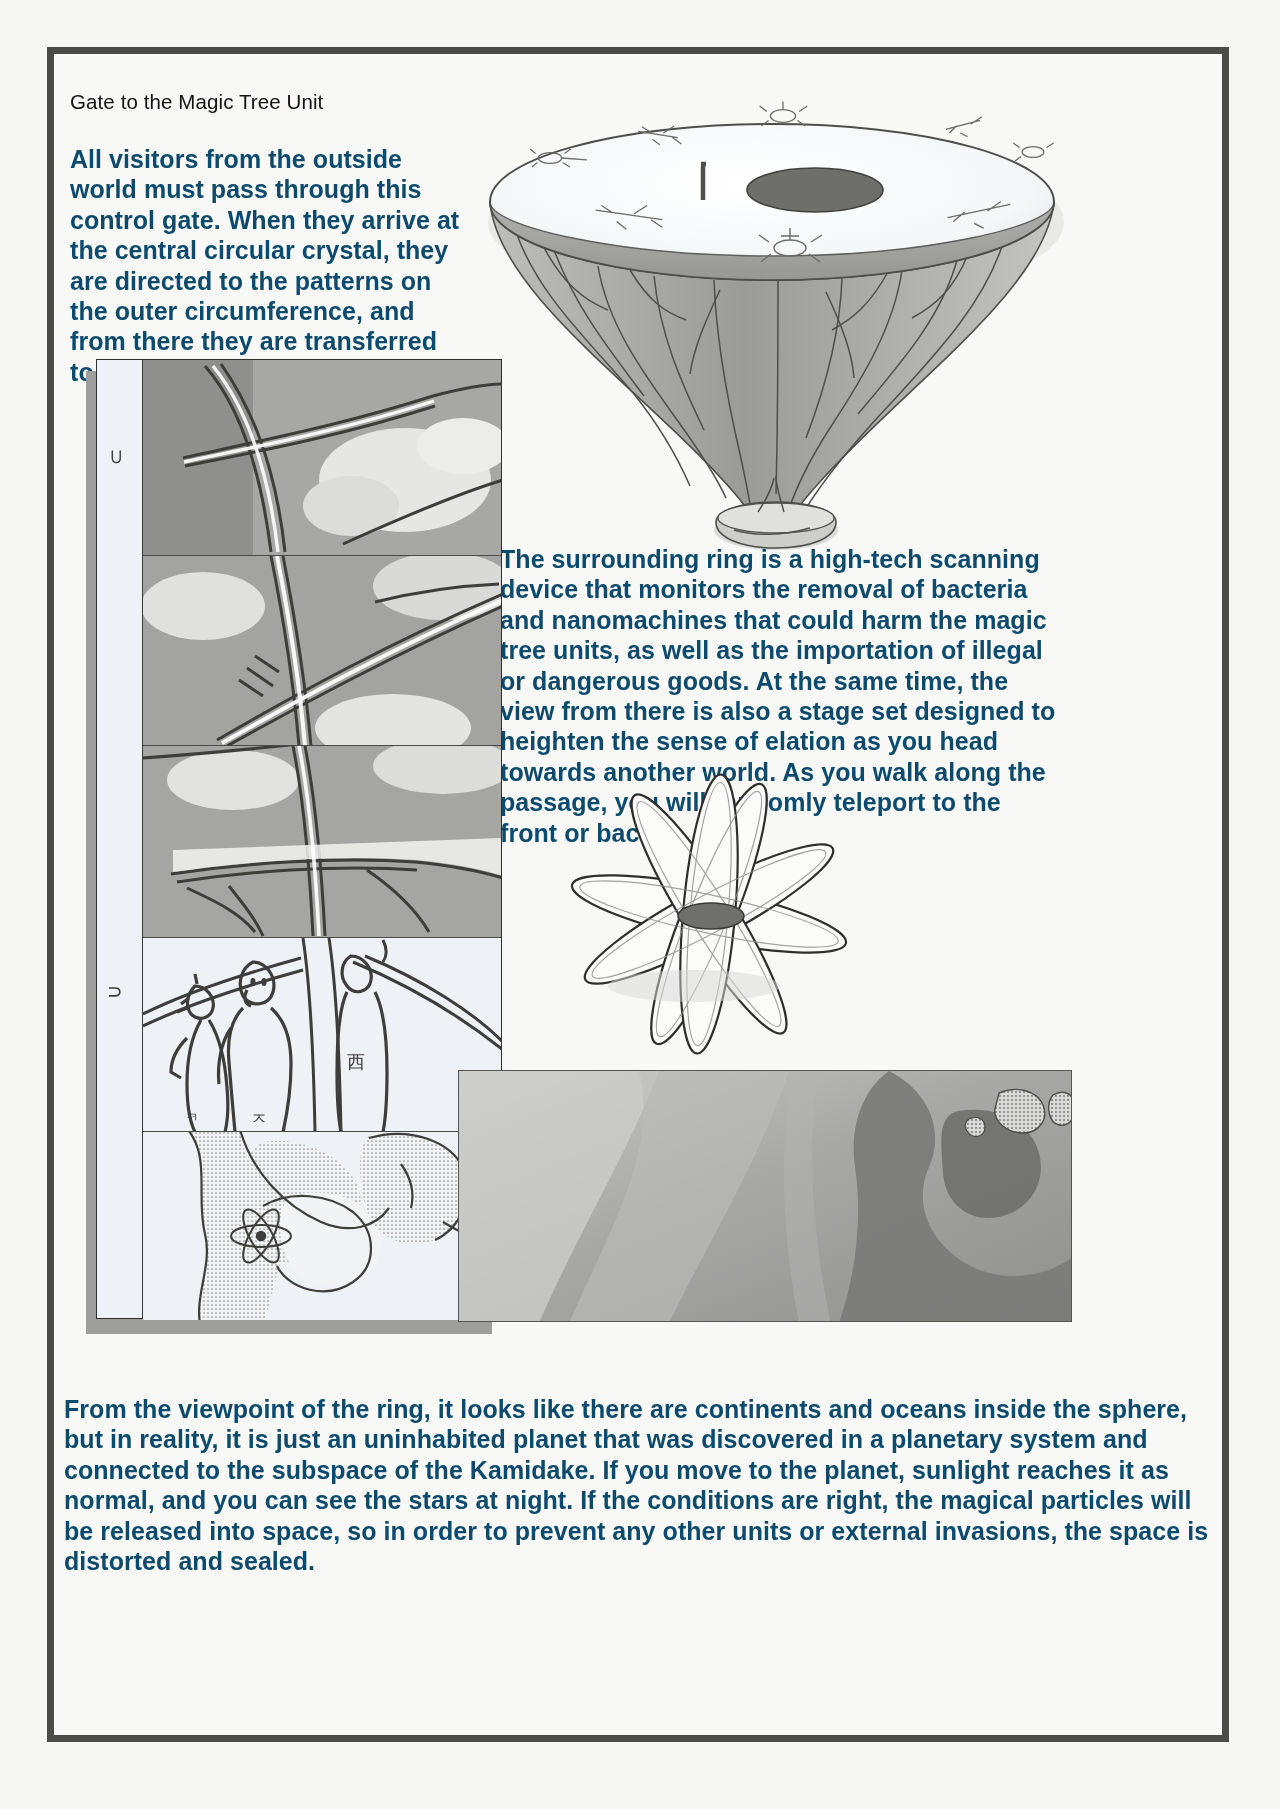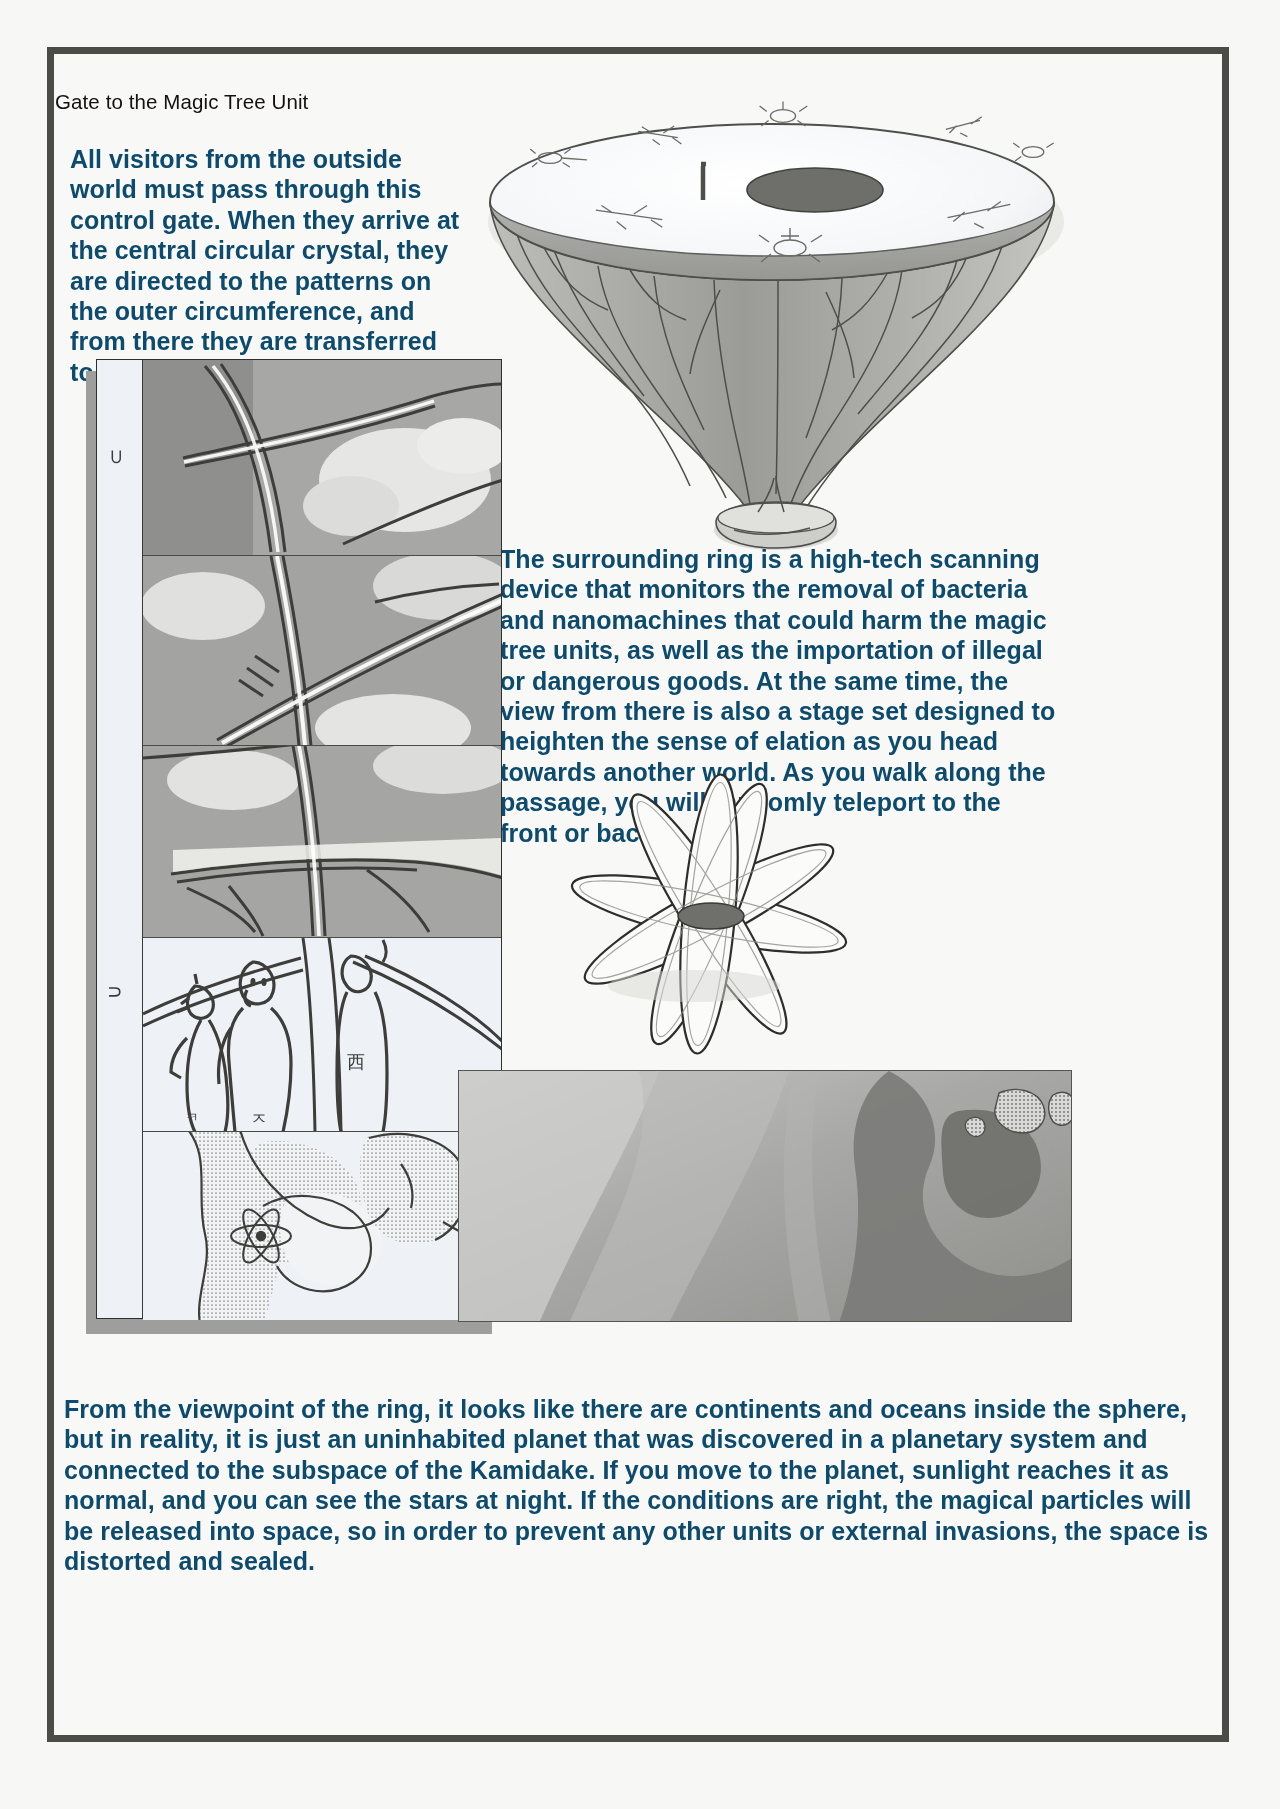--- a/index.html
+++ b/index.html
@@ -29,21 +29,21 @@
   .inner {
     position: absolute;
     inset: 0;
     background: #f8f8f6;
     overflow: hidden;
   }
 
   
   .title {
     position: absolute;
-    left: 1px;
+    left: 16px;
     top: 36px;
     font-size: 20.5px;
     color: #14110f;
     letter-spacing: 0.1px;
   }
 
   .para {
     position: absolute;
     font-size: 25px;
     line-height: 30.4px;

